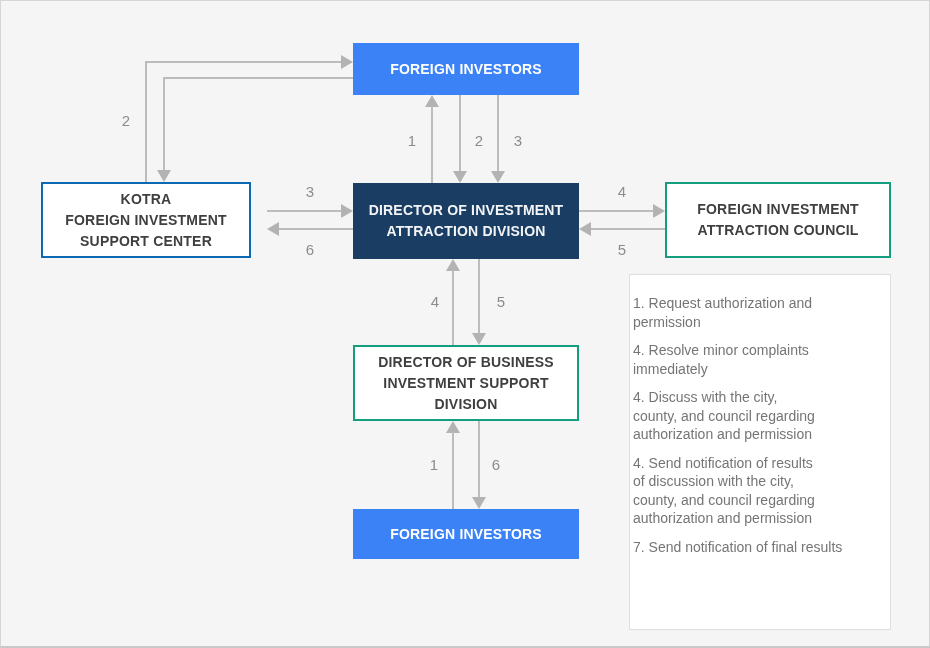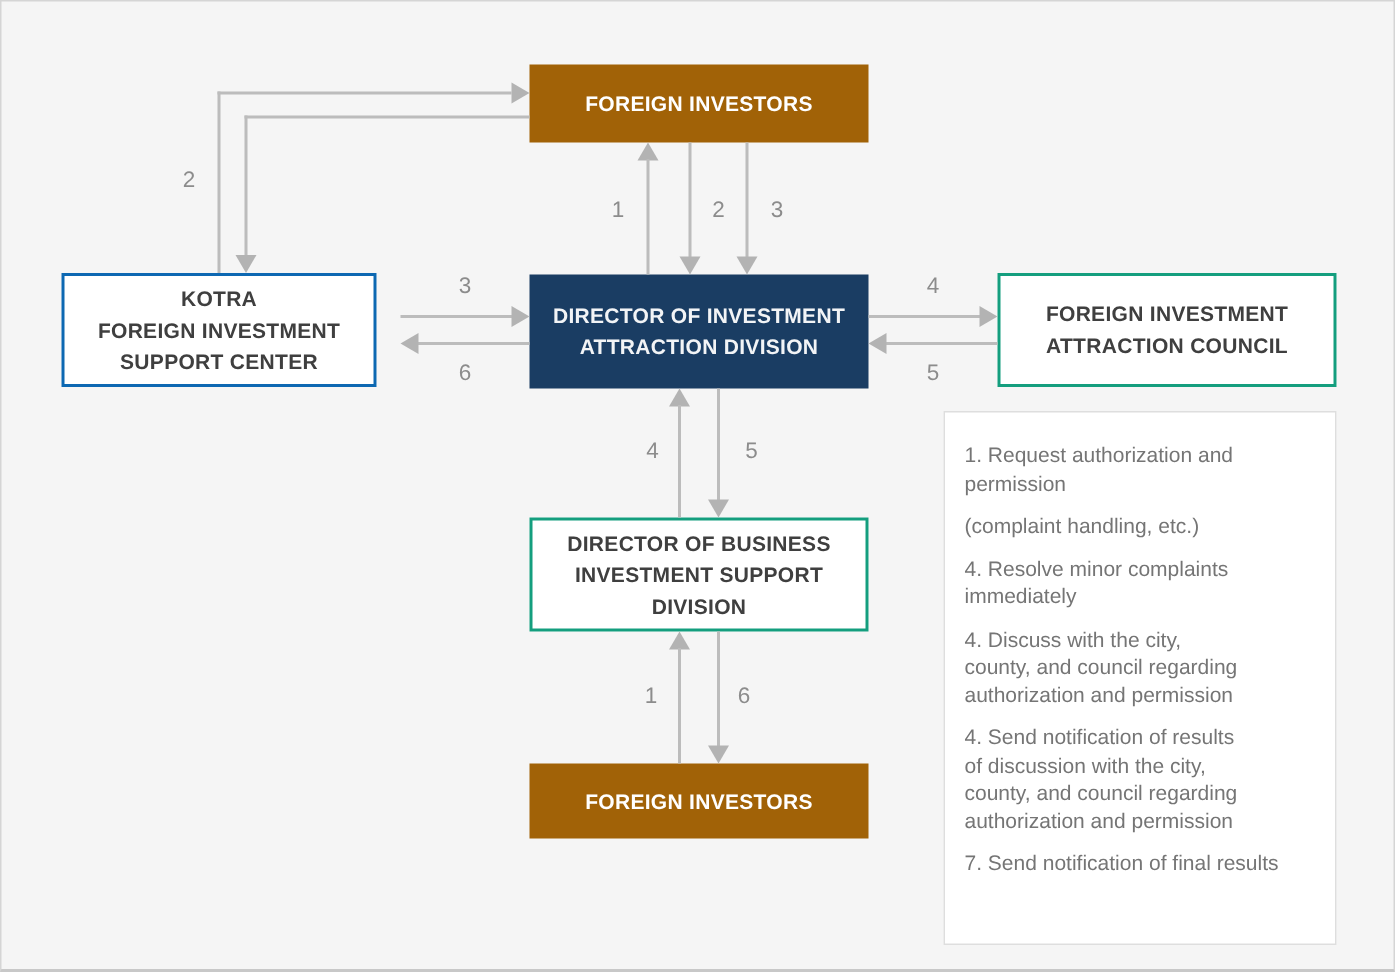--- a/index.html
+++ b/index.html
@@ -6,38 +6,38 @@
   .stage{
     position:relative;width:930px;height:648px;box-sizing:border-box;
     background:#f5f5f5;border:1px solid #d5d5d5;border-bottom:2px solid #c8c8c8;
     overflow:hidden;
   }
   .box{
     position:absolute;display:flex;align-items:center;justify-content:center;
     text-align:center;font-weight:bold;font-size:14px;letter-spacing:.2px;
     line-height:21px;white-space:pre-line;box-sizing:border-box;
   }
-  .box.blue{background:#a16207;color:#ffffff;}
+  .box.blue{background:#3b82f6;color:#ffffff;}
   .box.navy{background:#1a3d63;color:#f2f4f6;}
   .box.blue-border{background:#ffffff;border:2px solid #0d68b2;color:#3f3f3f;}
   .box.green-border{background:#ffffff;border:2px solid #149e7e;color:#3f3f3f;}
   .line{position:absolute;background:#bcbcbc;}
   .head{position:absolute;width:0;height:0;}
   .head.up{border-left:7px solid transparent;border-right:7px solid transparent;border-bottom:12px solid #b3b3b3;}
   .head.down{border-left:7px solid transparent;border-right:7px solid transparent;border-top:12px solid #b3b3b3;}
   .head.right{border-top:7px solid transparent;border-bottom:7px solid transparent;border-left:12px solid #b3b3b3;}
   .head.left{border-top:7px solid transparent;border-bottom:7px solid transparent;border-right:12px solid #b3b3b3;}
   .num{
     position:absolute;transform:translate(-50%,-50%);
     color:#8c8c8c;font-size:15px;line-height:1;
   }
   .legend{
     position:absolute;left:628px;top:273px;width:262px;height:356px;
     background:#ffffff;border:1px solid #dedede;box-sizing:border-box;
-    padding:19px 8px 0 13px;
+    padding:19px 8px 0 3px;
   }
   .legend p{
     margin:0 0 10px;font-size:14px;line-height:18.5px;color:#757575;
     white-space:pre-line;
   }
 </style>
 </head>
 <body>
 
 <div class="stage">
@@ -103,21 +103,20 @@
   <div class="head up" style="left:445px;top:420px;"></div>
   <div class="line" style="left:451px;top:431px;width:2px;height:77px;"></div>
   <div class="line" style="left:477px;top:420px;width:2px;height:77px;"></div>
   <div class="head down" style="left:471px;top:496px;"></div>
   <span class="num" style="left:433px;top:463px;">1</span>
   <span class="num" style="left:495px;top:463px;">6</span>
 
   <div class="legend">
     <p>1. Request authorization and
 permission</p>
-    <p>(complaint handling, etc.)</p>
     <p>4. Resolve minor complaints
 immediately</p>
     <p>4. Discuss with the city,
 county, and council regarding
 authorization and permission</p>
     <p>4. Send notification of results
 of discussion with the city,
 county, and council regarding
 authorization and permission</p>
     <p>7. Send notification of final results</p>

